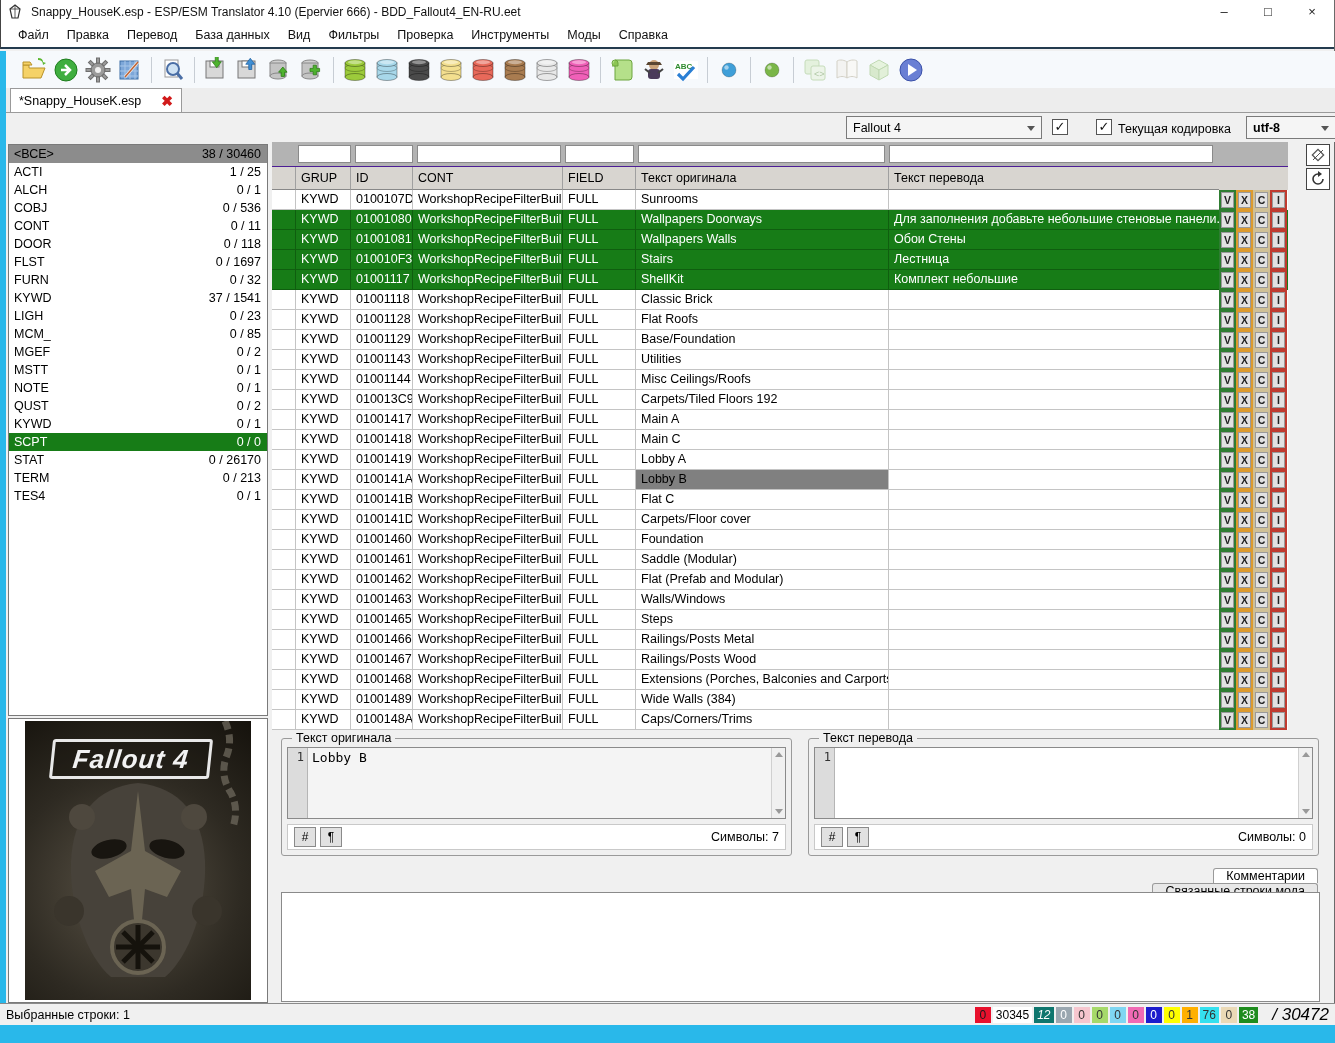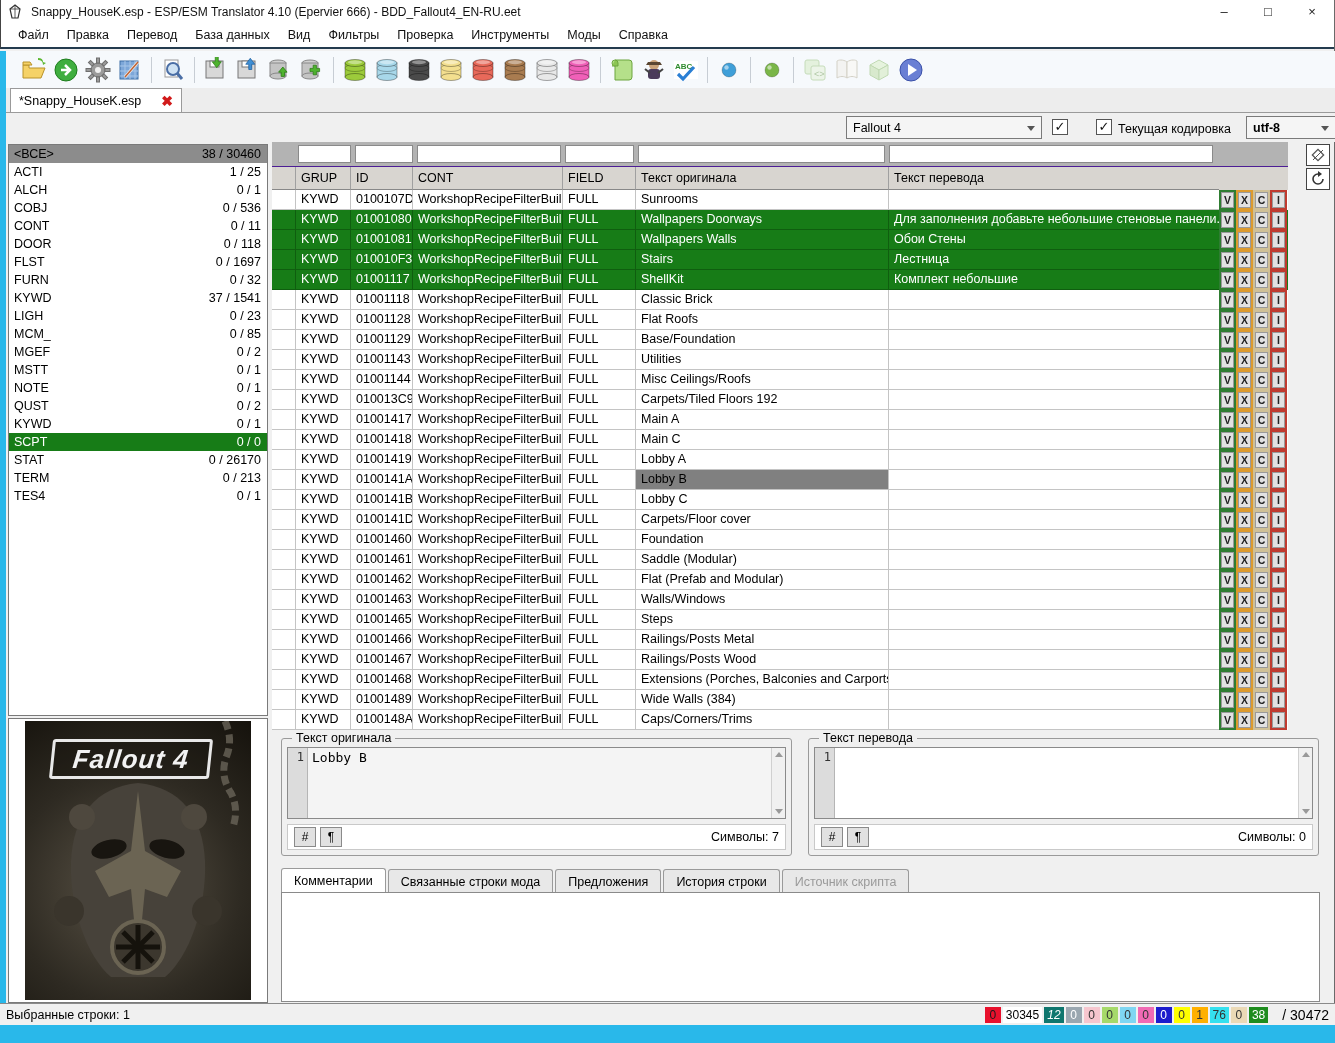--- a/index.html
+++ b/index.html
@@ -71,31 +71,31 @@
   .edit.white { background:#fff; }
   .gutter { width:20px; background:#dcdcdc; border-right:1px solid #b5b5b5; font-family:"DejaVu Sans Mono", monospace; font-size:12px; padding:2px 3px 0 0; text-align:right; color:#333; }
   .etext { flex:1; padding:2px 4px; font-family:"DejaVu Sans Mono", monospace; font-size:13px; }
   .escroll { width:14px; background:#f0f0f0; border-left:1px solid #d0d0d0; position:relative; }
   .escroll .a1{position:absolute; top:4px; left:3px; width:0;height:0;border-left:4px solid transparent;border-right:4px solid transparent;border-bottom:5px solid #999;}
   .escroll .a2{position:absolute; bottom:4px; left:3px; width:0;height:0;border-left:4px solid transparent;border-right:4px solid transparent;border-top:5px solid #999;}
   .gbottom { position:absolute; left:5px; bottom:5px; right:5px; height:26px; background:#fff; border:1px solid #c9c9c9; display:flex; align-items:center; padding:0 6px; gap:4px; }
   .minibtn { width:22px; height:20px; background:#e1e1e1; border:1px solid #8a8a8a; font-size:12px; display:flex; align-items:center; justify-content:center; }
   .chars { margin-left:auto; font-size:12.5px; }
   
-  #btabs { position:absolute; left:281px; top:868px; width:1039px; height:25px; display:flex; align-items:flex-end; }
+  #btabs { position:absolute; left:281px; top:868px; width:1039px; height:25px; display:flex; align-items:flex-end;flex-direction:column; }
   .btab { height:24px; border:1px solid #9a9a9a; border-bottom:none; border-radius:3px 3px 0 0; background:#e8e8e8; display:flex; align-items:center; padding:0 12px; margin-right:2px; font-size:12.5px; }
   .btab.active { background:#fff; height:25px; }
   .btab.disabled { color:#9a9a9a; }
   #commentbox { position:absolute; left:281px; top:892px; width:1039px; height:110px; background:#fff; border:1px solid #8a8a8a; }
   
   #statusbar { position:absolute; left:0; top:1003px; width:1335px; height:22px; background:#f0f0f0; border-top:1px solid #8a8a8a; display:flex; align-items:center; padding:0 6px; }
   #status-left { font-size:12.5px; }
   #badges { margin-left:auto; display:flex; align-items:center; gap:2px; padding-right:10px; }
   .badge { min-width:16px; padding:1px 3px; text-align:center; font-size:12px; }
-  #status-total { font-size:14px; margin-left:4px; }
+  #status-total { font-size:17px; margin-left:4px;font-style:italic; }
   #leftstrip { position:absolute; left:0; top:51px; width:6px; height:952px; background:#29b8ea; }
 </style>
 </head>
 <body>
 
 <div id="window">
 
   <div id="titlebar">
     <svg id="app-icon" viewBox="0 0 16 16">
         <path d="M8 1 L13 5 L11 14 L5 14 L3 5 Z" fill="none" stroke="#333" stroke-width="1.2"></path>
@@ -814,21 +814,21 @@
               <span>I</span>
             </div>
           </div>
         </div>
         <div class="trow ">
           <div class="cell c-gut"></div>
           <div class="cell c-grup">KYWD</div>
           <div class="cell c-id">0100141B</div>
           <div class="cell c-edid">WorkshopRecipeFilterBuil...</div>
           <div class="cell c-field">FULL</div>
-          <div class="cell c-orig">Lobby C</div>
+          <div class="cell c-orig">Flat C</div>
           <div class="cell c-trans"></div>
           <div class="acts">
             <div class="act v">
               <span>V</span>
             </div>
             <div class="act x">
               <span>X</span>
             </div>
             <div class="act c">
               <span>C</span>

